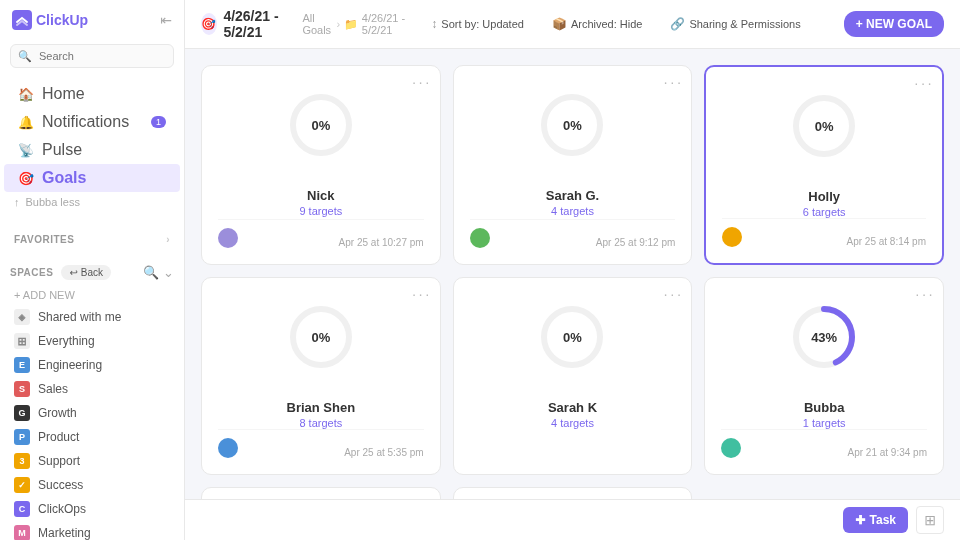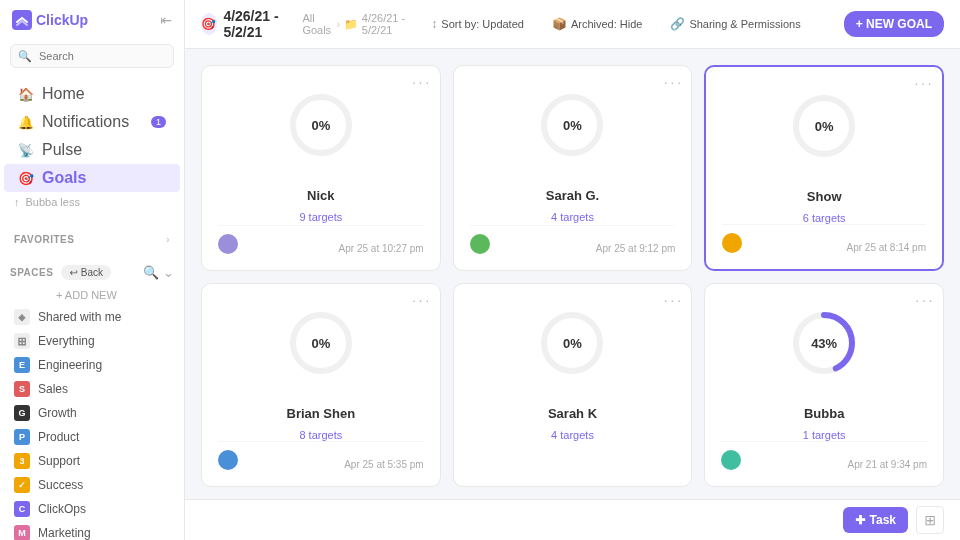--- a/index.html
+++ b/index.html
@@ -19,21 +19,21 @@
     .nav-item.active { background: #ede9ff; color: #7b68ee; font-weight: 600; }
     .nav-item .nav-icon { font-size: 13px; width: 16px; text-align: center; }
     .nav-item .nav-label { font-size: 16px; }
     .nav-badge { background: #7b68ee; color: #fff; border-radius: 10px; font-size: 9px; padding: 1px 5px; margin-left: auto; }
     .sidebar-divider { height: 1px; background: #f0f0f0; margin: 6px 10px; }
     .section-header { display: flex; align-items: center; justify-content: space-between; padding: 6px 14px 3px; color: #999; font-size: 10px; font-weight: 600; letter-spacing: 0.5px; text-transform: uppercase; }
     .spaces-header { display: flex; align-items: center; gap: 8px; padding: 5px 10px; }
     .back-btn { background: #f0f0f0; border-radius: 10px; padding: 2px 8px; font-size: 10px; color: #555; cursor: pointer; display: flex; align-items: center; gap: 3px; }
     .spaces-actions { display: flex; gap: 4px; margin-left: auto; }
     .spaces-actions span { cursor: pointer; color: #aaa; font-size: 13px; }
-    .add-new-btn { display: flex; align-items: center; gap: 4px; padding: 4px 20px; color: #aaa; font-size: 11px; cursor: pointer; margin-left: 36px; }
+    .add-new-btn { display: flex; align-items: center; gap: 4px; padding: 4px 14px; color: #aaa; font-size: 11px; cursor: pointer; }
     .space-item { display: flex; align-items: center; gap: 8px; padding: 4px 14px; cursor: pointer; color: #555; font-size: 12px; }
     .space-icon { width: 16px; height: 16px; border-radius: 3px; display: flex; align-items: center; justify-content: center; font-size: 9px; color: #fff; font-weight: 700; flex-shrink: 0; }
 
     
     .main { flex: 1; display: flex; flex-direction: column; overflow: hidden; }
     .topbar { background: #fff; border-bottom: 1px solid #e8e8e8; padding: 8px 16px; display: flex; align-items: center; gap: 8px; }
     .topbar-left { display: flex; align-items: center; gap: 6px; flex: 1; }
     .topbar-icon { width: 22px; height: 22px; background: #ede9ff; border-radius: 50%; display: flex; align-items: center; justify-content: center; font-size: 12px; color: #7b68ee; }
     .topbar-title { font-size: 14px; font-weight: 700; color: #333; }
     .breadcrumb { display: flex; align-items: center; gap: 4px; color: #aaa; font-size: 11px; }
@@ -49,21 +49,21 @@
     .goals-grid { display: grid; grid-template-columns: repeat(3, 1fr); gap: 12px; }
     .goal-card { background: #fff; border-radius: 10px; padding: 16px; display: flex; flex-direction: column; align-items: center; position: relative; border: 1px solid #e8e8e8; min-height: 175px; }
     .goal-card.highlight { border: 2px solid #7b68ee; }
     .goal-card-menu { position: absolute; top: 8px; right: 8px; color: #bbb; cursor: pointer; font-size: 14px; letter-spacing: 2px; }
     .progress-ring { position: relative; width: 70px; height: 70px; margin: 8px 0; }
     .progress-ring svg { transform: rotate(-90deg); }
     .progress-ring .ring-bg { fill: none; stroke: #f0f0f0; stroke-width: 6; }
     .progress-ring .ring-fill { fill: none; stroke-width: 6; stroke-linecap: round; transition: stroke-dashoffset 0.3s; }
     .progress-text { position: absolute; top: 50%; left: 50%; transform: translate(-50%, -50%); font-size: 13px; font-weight: 700; color: #333; }
     .goal-name { font-size: 13px; font-weight: 600; color: #333; margin-top: 20px; text-align: center; }
-    .goal-targets { font-size: 11px; color: #7b68ee; cursor: pointer; margin-top: 8px; }
+    .goal-targets { font-size: 11px; color: #7b68ee; cursor: pointer; margin-top: 2px; }
     .goal-footer { display: flex; align-items: flex-end; gap: 6px; margin-top: auto; width: 100%; padding-top: 8px; border-top: 1px solid #f5f5f5; }
     .goal-avatar { width: 20px; height: 20px; border-radius: 50%; overflow: hidden; flex-shrink: 0; }
     .goal-date { font-size: 10px; color: #aaa; margin-left: auto; }
 
     
     .bottombar { background: #fff; border-top: 1px solid #e8e8e8; padding: 6px 16px; display: flex; align-items: center; justify-content: flex-end; gap: 8px; }
     .task-btn { background: #7b68ee; color: #fff; border: none; border-radius: 6px; padding: 6px 12px; font-size: 12px; font-weight: 600; cursor: pointer; display: flex; align-items: center; gap: 4px; }
     .grid-icon-btn { width: 28px; height: 28px; border: 1px solid #e8e8e8; border-radius: 4px; display: flex; align-items: center; justify-content: center; cursor: pointer; color: #aaa; font-size: 14px; }
 
     
@@ -272,21 +272,21 @@
   </div>
         <div class="goal-card highlight">
     <span class="goal-card-menu">···</span>
     <div class="progress-ring">
       <svg width="70" height="70" viewBox="0 0 70 70">
         <circle class="ring-bg" cx="35" cy="35" r="28"></circle>
         <circle class="ring-fill" cx="35" cy="35" r="28" stroke="#c9c0f0" stroke-dasharray="175.92918860102841" stroke-dashoffset="175.92918860102841" style="transform-origin:center;"></circle>
       </svg>
       <span class="progress-text">0%</span>
     </div>
-    <div class="goal-name">Show</div>
+    <div class="goal-name">Holly</div>
     <div class="goal-targets">6 targets</div>
 
     <div class="goal-footer">
       <div class="goal-avatar av-orange" style="width:20px;height:20px;border-radius:50%;display:flex;align-items:center;justify-content:center;font-size:9px;color:#fff;"></div>
       <span class="goal-date">Apr 25 at 8:14 pm</span>
     </div>
   </div>
         <div class="goal-card">
     <span class="goal-card-menu">···</span>
     <div class="progress-ring">

